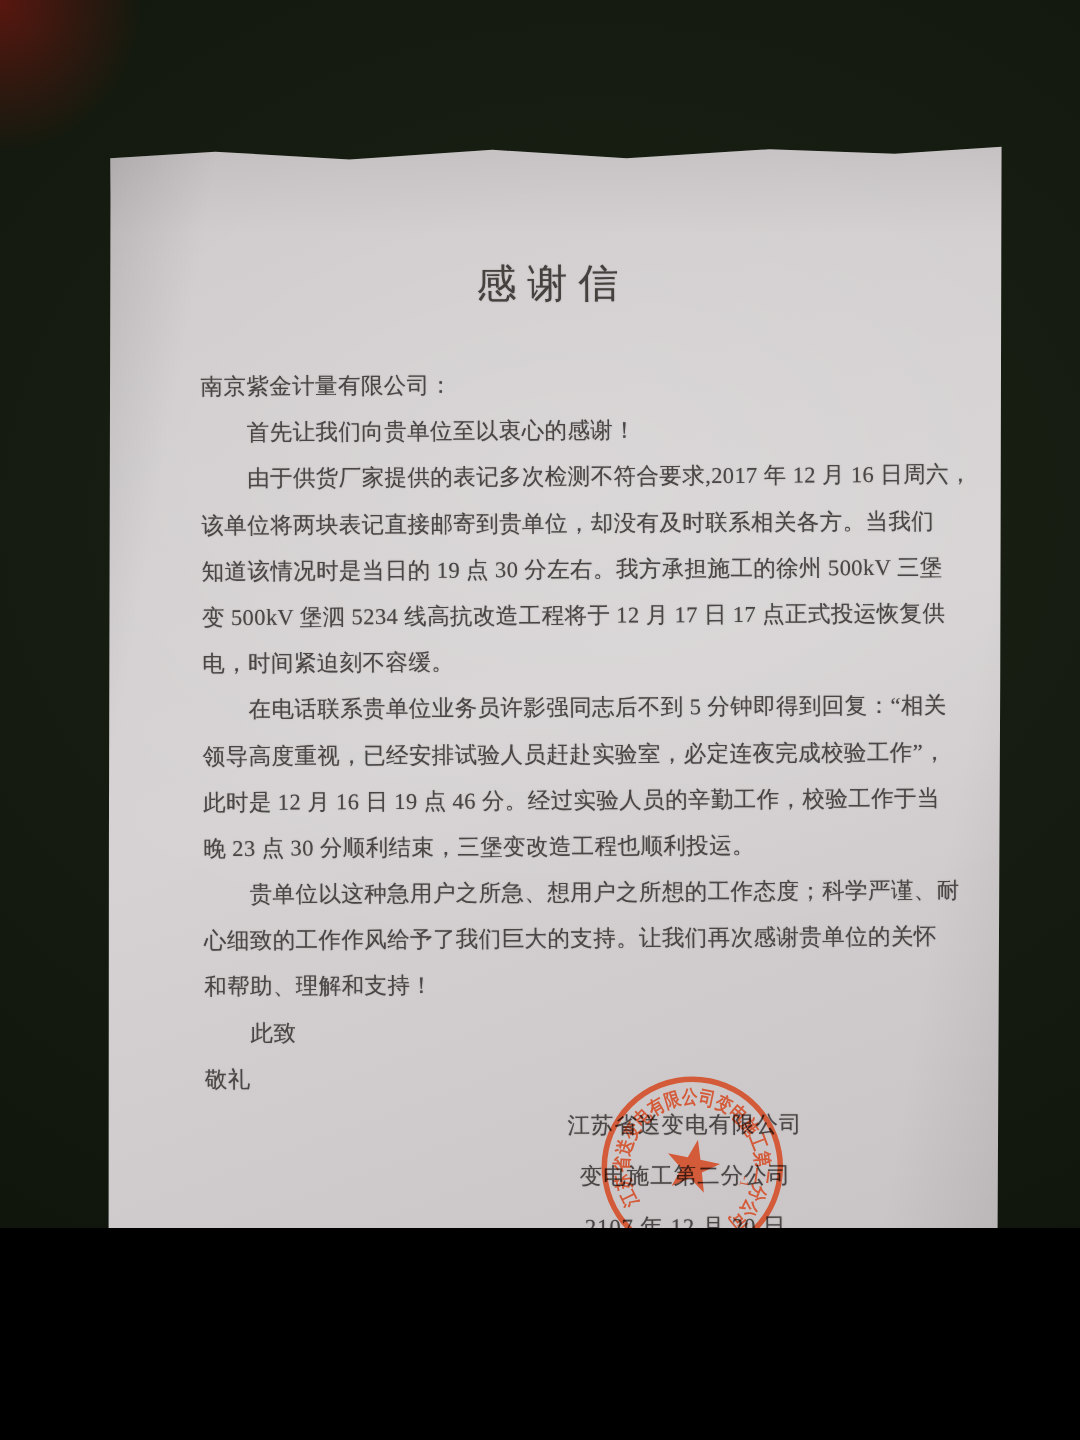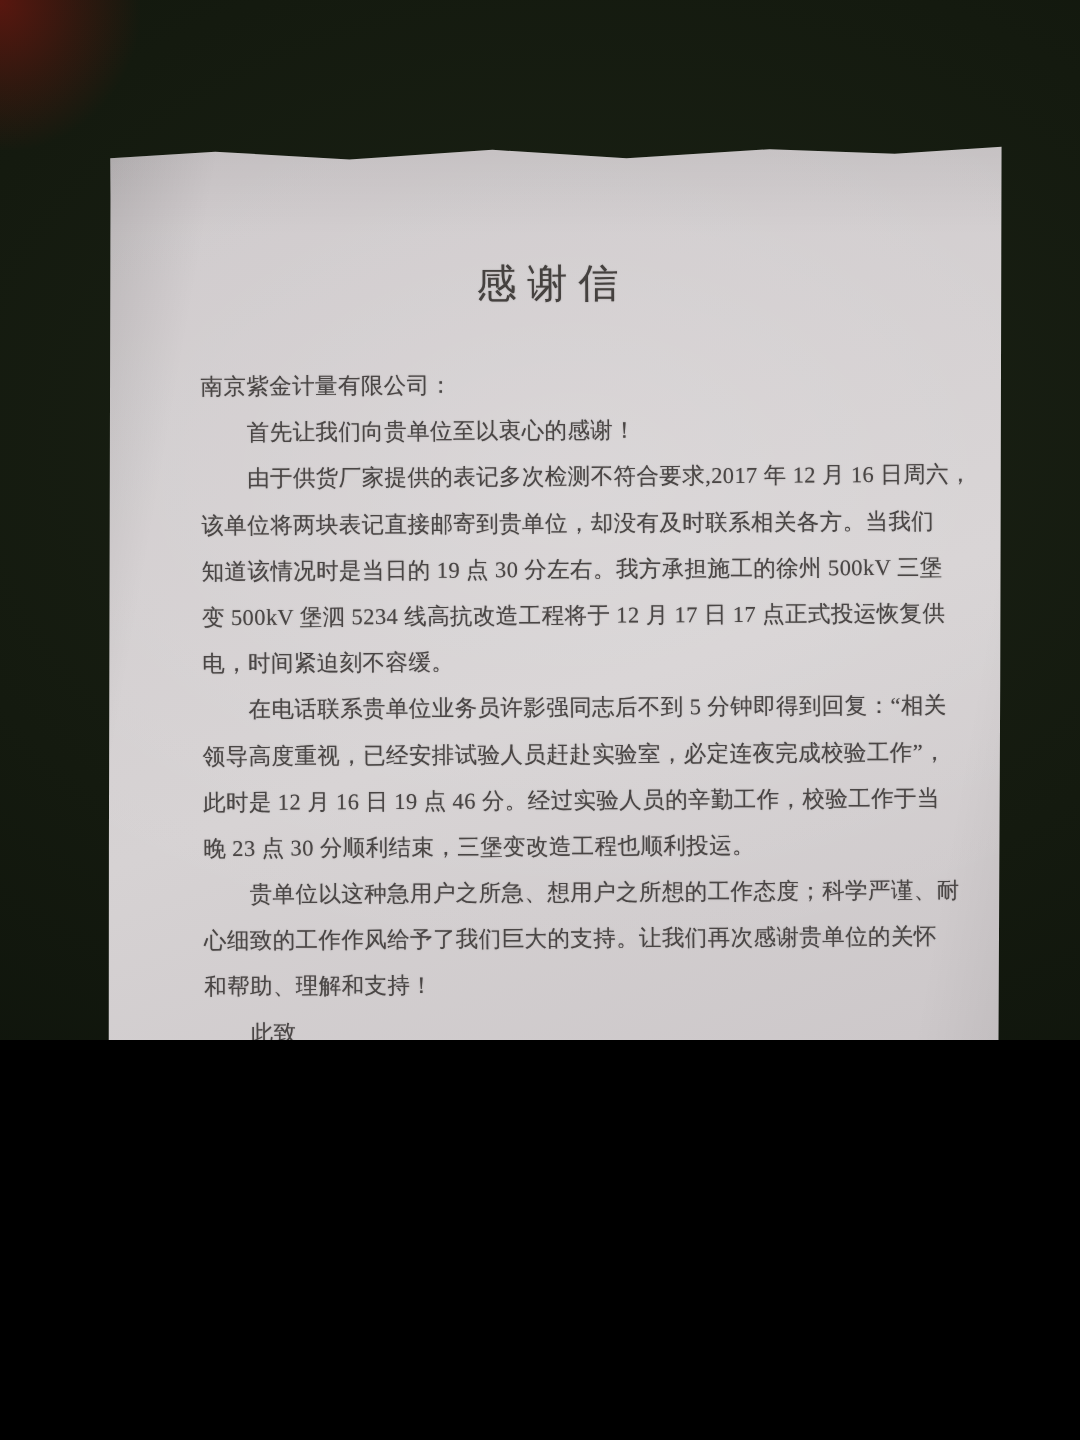--- a/index.html
+++ b/index.html
@@ -1,17 +1,17 @@
 <!DOCTYPE html>
 <html><head>
 <meta charset="utf-8">
 <style>
   html,body{margin:0;padding:0;background:#000;}
   .scene{
-    position:relative;width:1080px;height:1040px;overflow:hidden;
+    position:relative;width:1080px;height:1228px;overflow:hidden;
     background:
       radial-gradient(130% 95% at 55% 42%, #1b2215 0%, #141a0f 50%, #0c110a 100%);
     font-family:"Liberation Serif","DejaVu Serif",serif;
   }
   .red-glow{
     position:absolute;left:-30px;top:-40px;width:170px;height:190px;pointer-events:none;
     background:radial-gradient(ellipse at 18% 22%, rgba(135,22,16,0.60) 0%, rgba(135,22,16,0.25) 40%, rgba(135,22,16,0) 72%);
   }
   .paper{
     position:absolute;left:108px;top:146px;width:894px;height:1282px;

